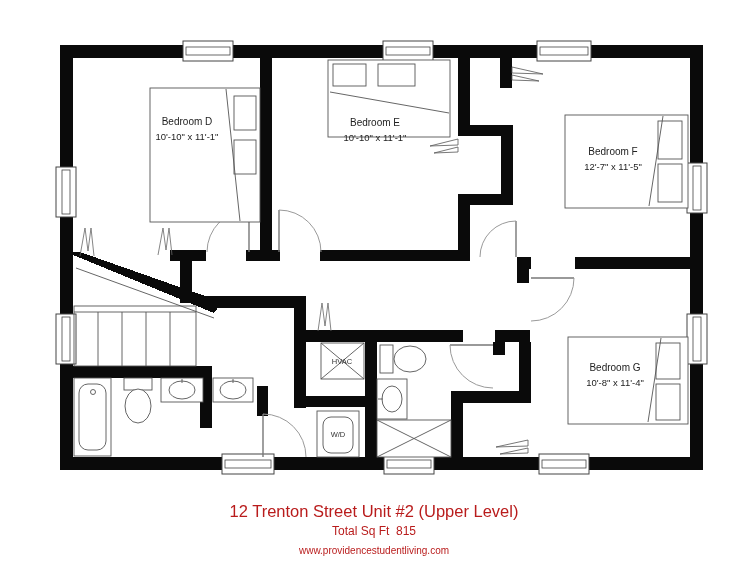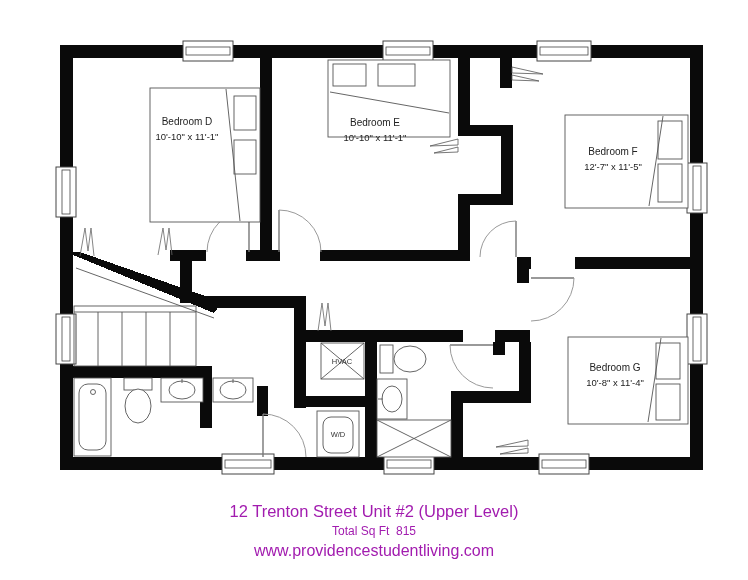--- a/index.html
+++ b/index.html
@@ -11,24 +11,24 @@
   .util-label{font-size:7.5px;fill:#333;text-anchor:middle;}
   .wall{fill:#0a0a0a;}
   .thin{stroke:#555;fill:none;stroke-width:0.9;}
   .fixture{stroke:#555;fill:#ffffff;stroke-width:0.9;}
   .arc{stroke:#9a9a9a;fill:none;stroke-width:1;}
   .leaf{stroke:#777;stroke-width:1.4;fill:none;}
   .winrect{fill:#ffffff;stroke:#444;stroke-width:1;}
   .wininner{fill:none;stroke:#444;stroke-width:0.8;}
   .wedge{fill:#ffffff;stroke:#555;stroke-width:0.8;}
   .vent{fill:none;stroke:#666;stroke-width:0.8;}
-  #caption{position:absolute;left:0;top:501px;width:748px;text-align:center;color:#a21caf;}
+  #caption{position:absolute;left:0;top:501px;width:748px;text-align:center;color:#b91c1c;}
   #caption .cap-line1{font-size:16.5px;line-height:20px;}
   #caption .cap-line2{font-size:12px;line-height:20px;white-space:pre;}
-  #caption .cap-line3{font-size:16px;line-height:20px;}
+  #caption .cap-line3{font-size:10px;line-height:20px;}
 </style>
 </head>
 <body>
 
 <div id="stage">
 
 <svg id="plan-svg" width="748" height="580" viewBox="0 0 748 580">
 
   <g shape-rendering="crispEdges">
     <rect class="wall" x="60" y="45" width="643" height="13"></rect>

